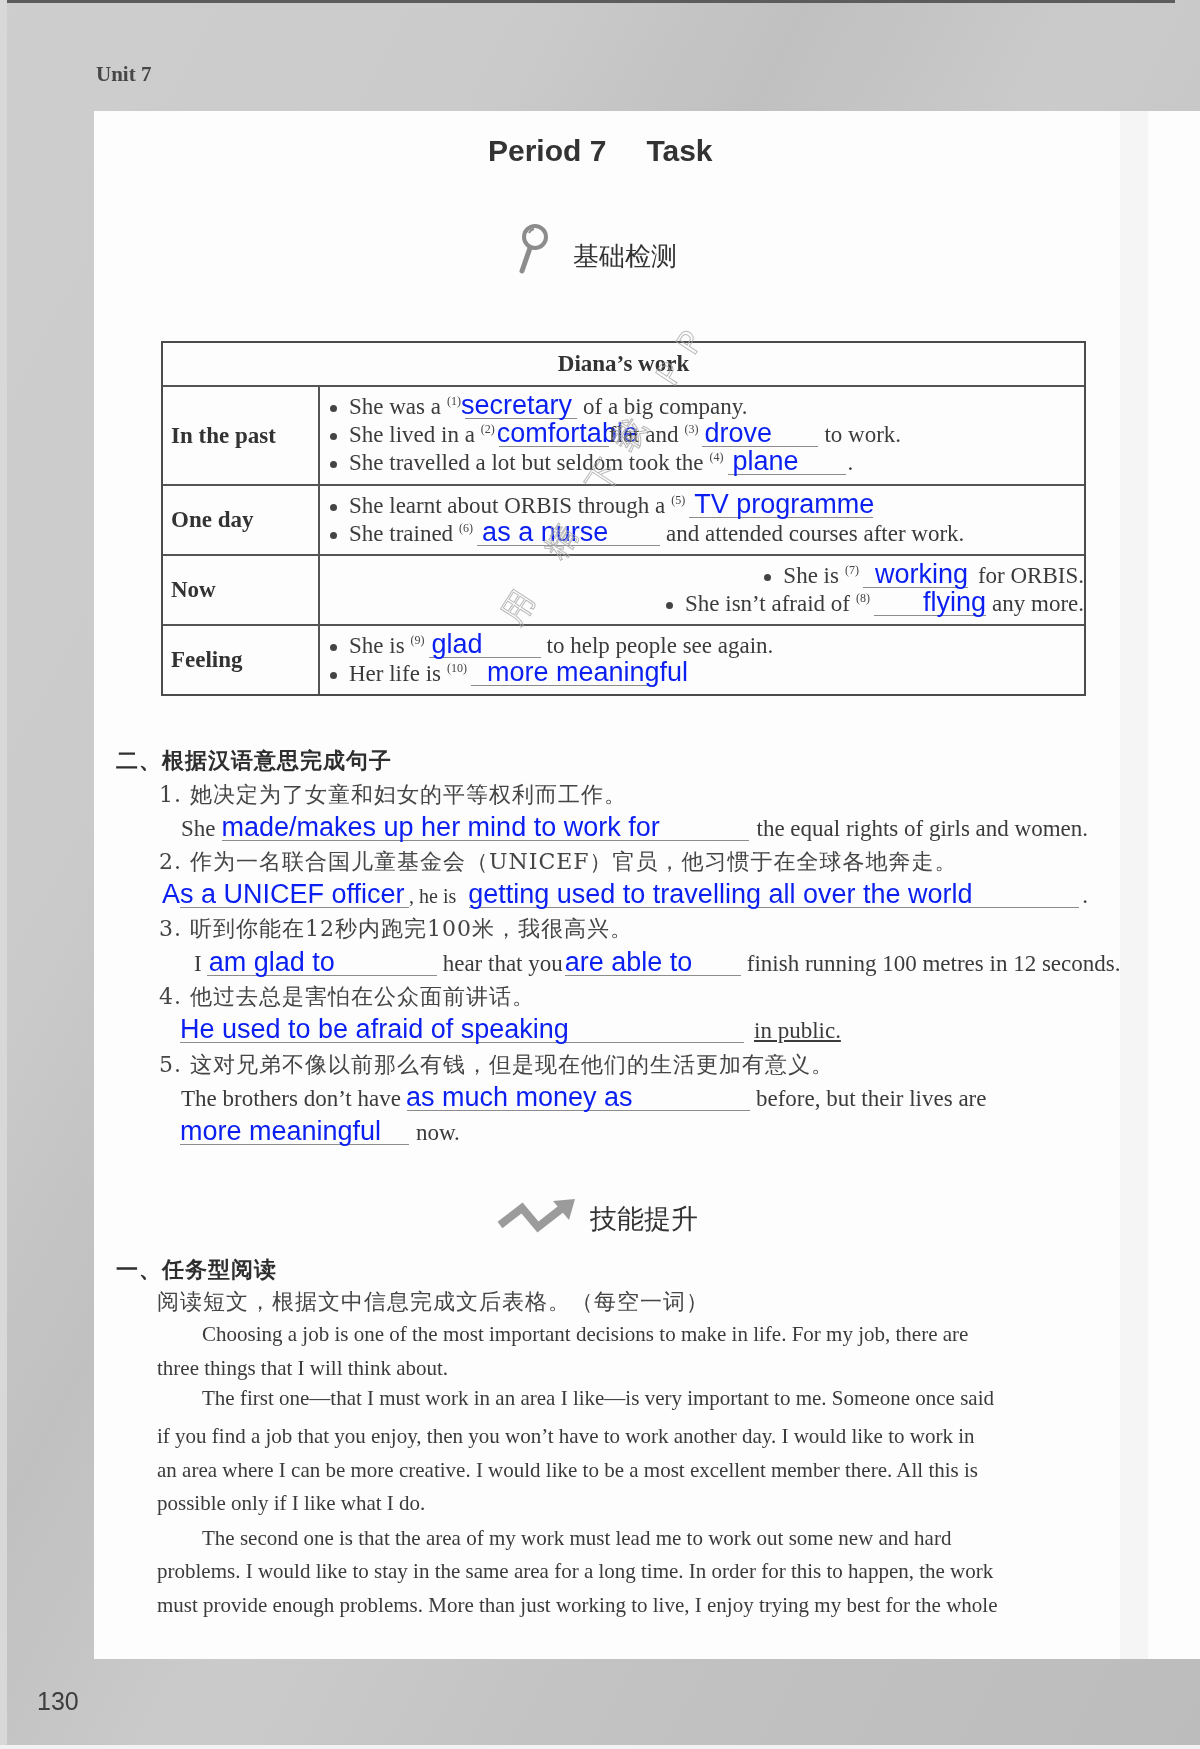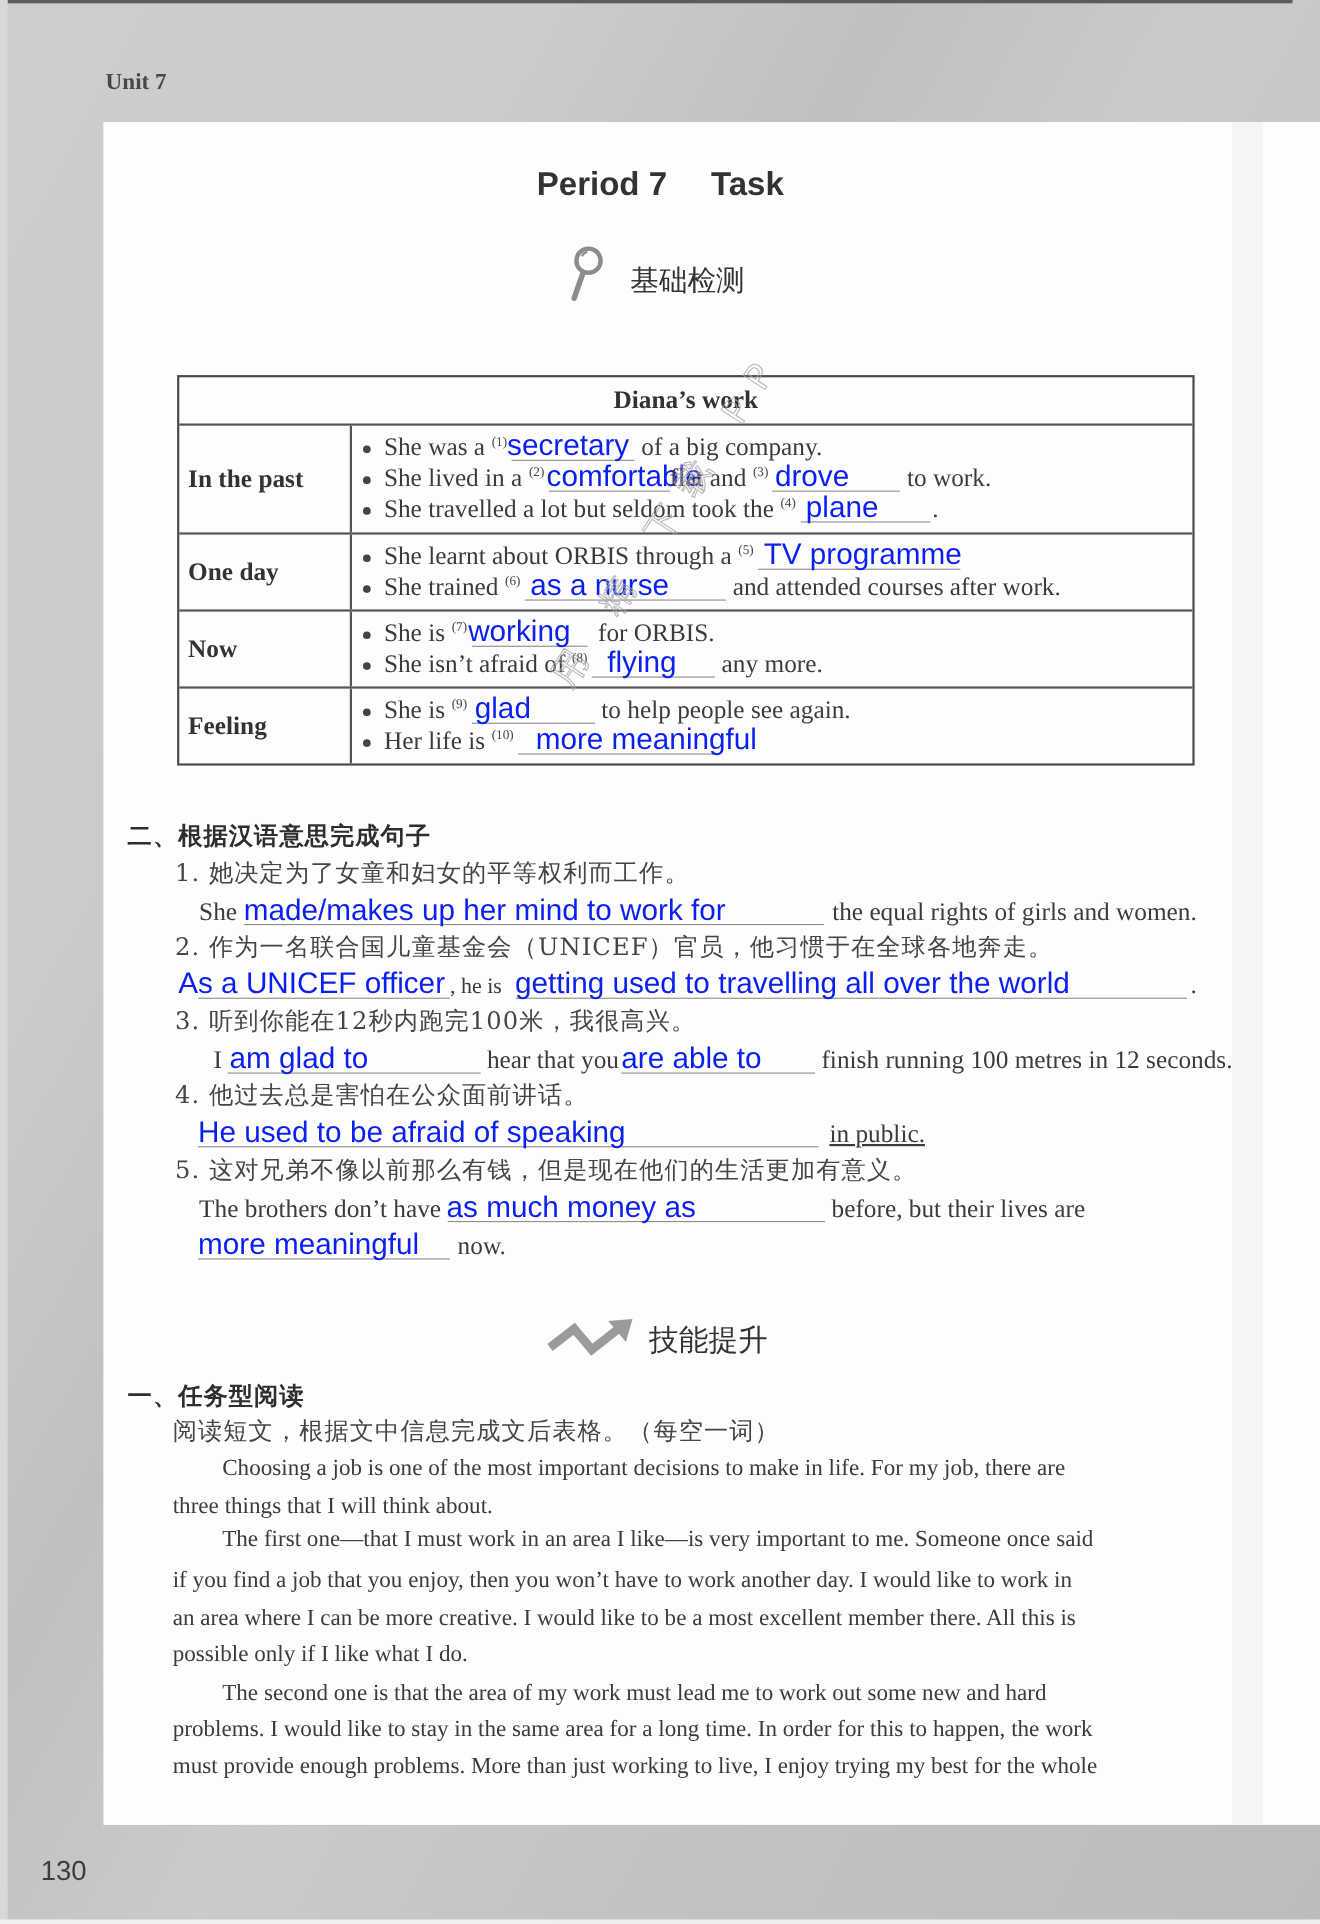--- a/index.html
+++ b/index.html
@@ -13,21 +13,21 @@
   }
   .top-edge { position:absolute; left:0; top:0; width:1175px; height:3px; background:#5c5c5c; }
   .left-edge { position:absolute; left:0; top:0; width:7px; height:1749px; background:#d8d8d8; }
   .bottom-edge { position:absolute; left:0; bottom:0; width:1200px; height:4px; background:#f2f2f2; }
   .sheet { position:absolute; left:94px; top:111px; width:1106px; height:1548px; background:#fdfdfd; }
   .sheet-band { position:absolute; left:1120px; top:111px; width:28px; height:1548px; background:#f5f5f5; }
 
   .unit-label { position:absolute; left:96px; top:62px; font:bold 21px/24px "Liberation Serif", serif; color:#474747; white-space:nowrap; }
   .page-number { position:absolute; left:37px; top:1686px; font:25px/30px "Liberation Sans", sans-serif; color:#3d3d3d; }
 
-  .title { position:absolute; left:488px; top:151px; font:bold 30px/34px "Liberation Sans", sans-serif; color:#333; white-space:nowrap; }
+  .title { position:absolute; left:488px; top:134px; font:bold 30px/34px "Liberation Sans", sans-serif; color:#333; white-space:nowrap; }
   .title .task { margin-left:40px; }
 
   .sec-icon { position:absolute; }
   .sec-title { position:absolute; white-space:nowrap; font:26px/30px "DejaVu Sans", sans-serif; color:#333; }
 
   .h-cn { position:absolute; white-space:nowrap; font:600 22px/28px "DejaVu Sans", sans-serif; color:#2e2e2e; letter-spacing:1px; }
   .p-cn { position:absolute; white-space:nowrap; font:22px/28px "DejaVu Serif", serif; color:#454545; letter-spacing:1px; }
 
   
   .dtable { position:absolute; left:161px; top:341px; width:925px; height:355px; border:2px solid #4b4b4b; background:transparent; }
@@ -110,21 +110,21 @@
       <div class="tcontent">
         <div class="tl">
           <span class="bullet"></span><span>She learnt about ORBIS through a</span><span class="num">(5)</span><span class="blank" style="width:184px"><span class="ans" style="margin-left:5px">TV programme</span></span>
         </div>
         <div class="tl">
           <span class="bullet"></span><span>She trained</span><span class="num">(6)</span><span class="blank" style="width:183px"><span class="ans" style="margin-left:5px">as a nurse</span></span><span style="margin-left:6px">and attended courses after work.</span>
         </div>
       </div>
     </div>
 
-    <div class="trow" style="top:213px; height:70px;">
+    <div class="trow" style="top:213px; height:70px;text-align:right;">
       <div class="tlabel">
           <span>Now</span>
         </div>
       <div class="tcontent">
         <div class="tl">
           <span class="bullet"></span><span>She is</span><span class="num">(7)</span><span class="blank" style="width:105px"><span class="ans" style="margin-left:-3px">working</span></span><span style="margin-left:10px">for ORBIS.</span>
         </div>
         <div class="tl">
           <span class="bullet"></span><span>She isn’t afraid of</span><span class="num">(8)</span><span class="blank" style="width:112px"><span class="ans" style="margin-left:14px">flying</span></span><span style="margin-left:6px">any more.</span>
         </div>

